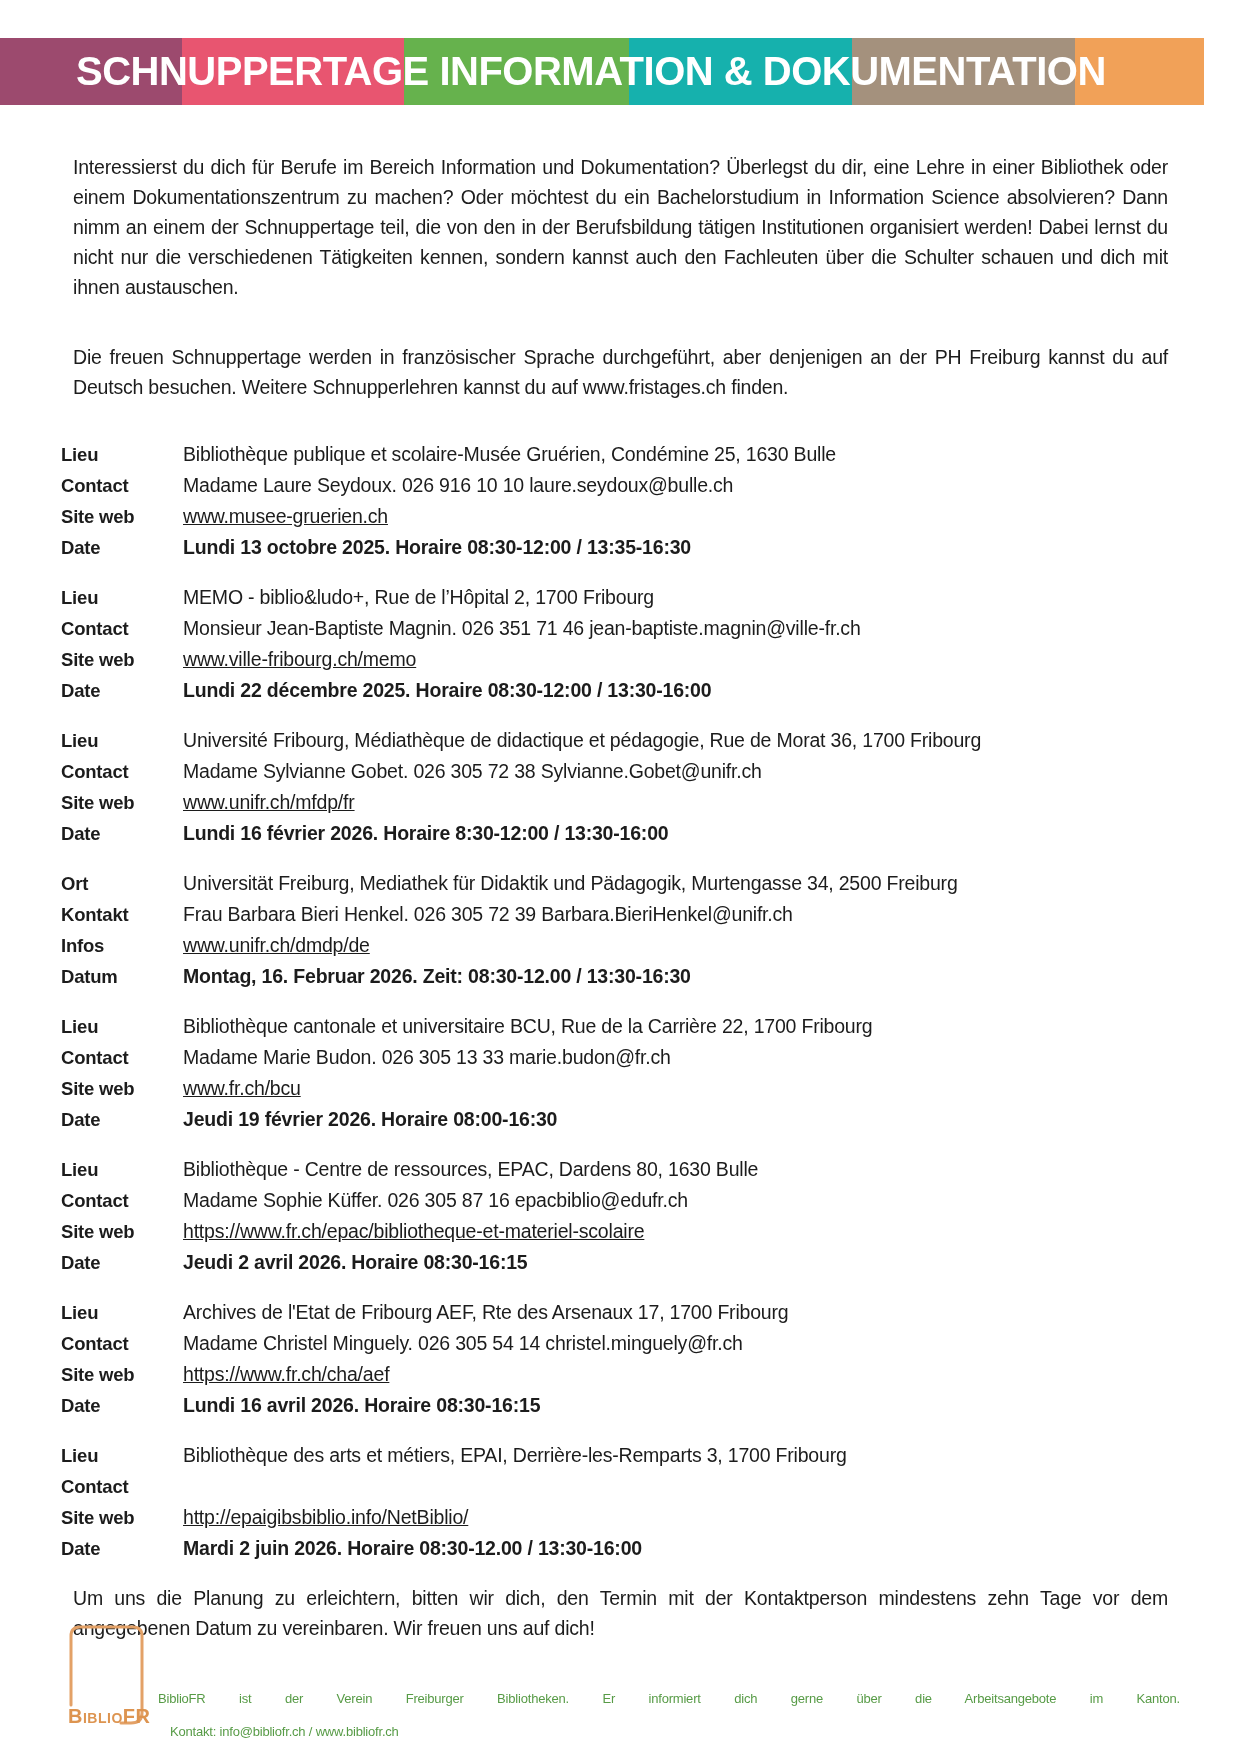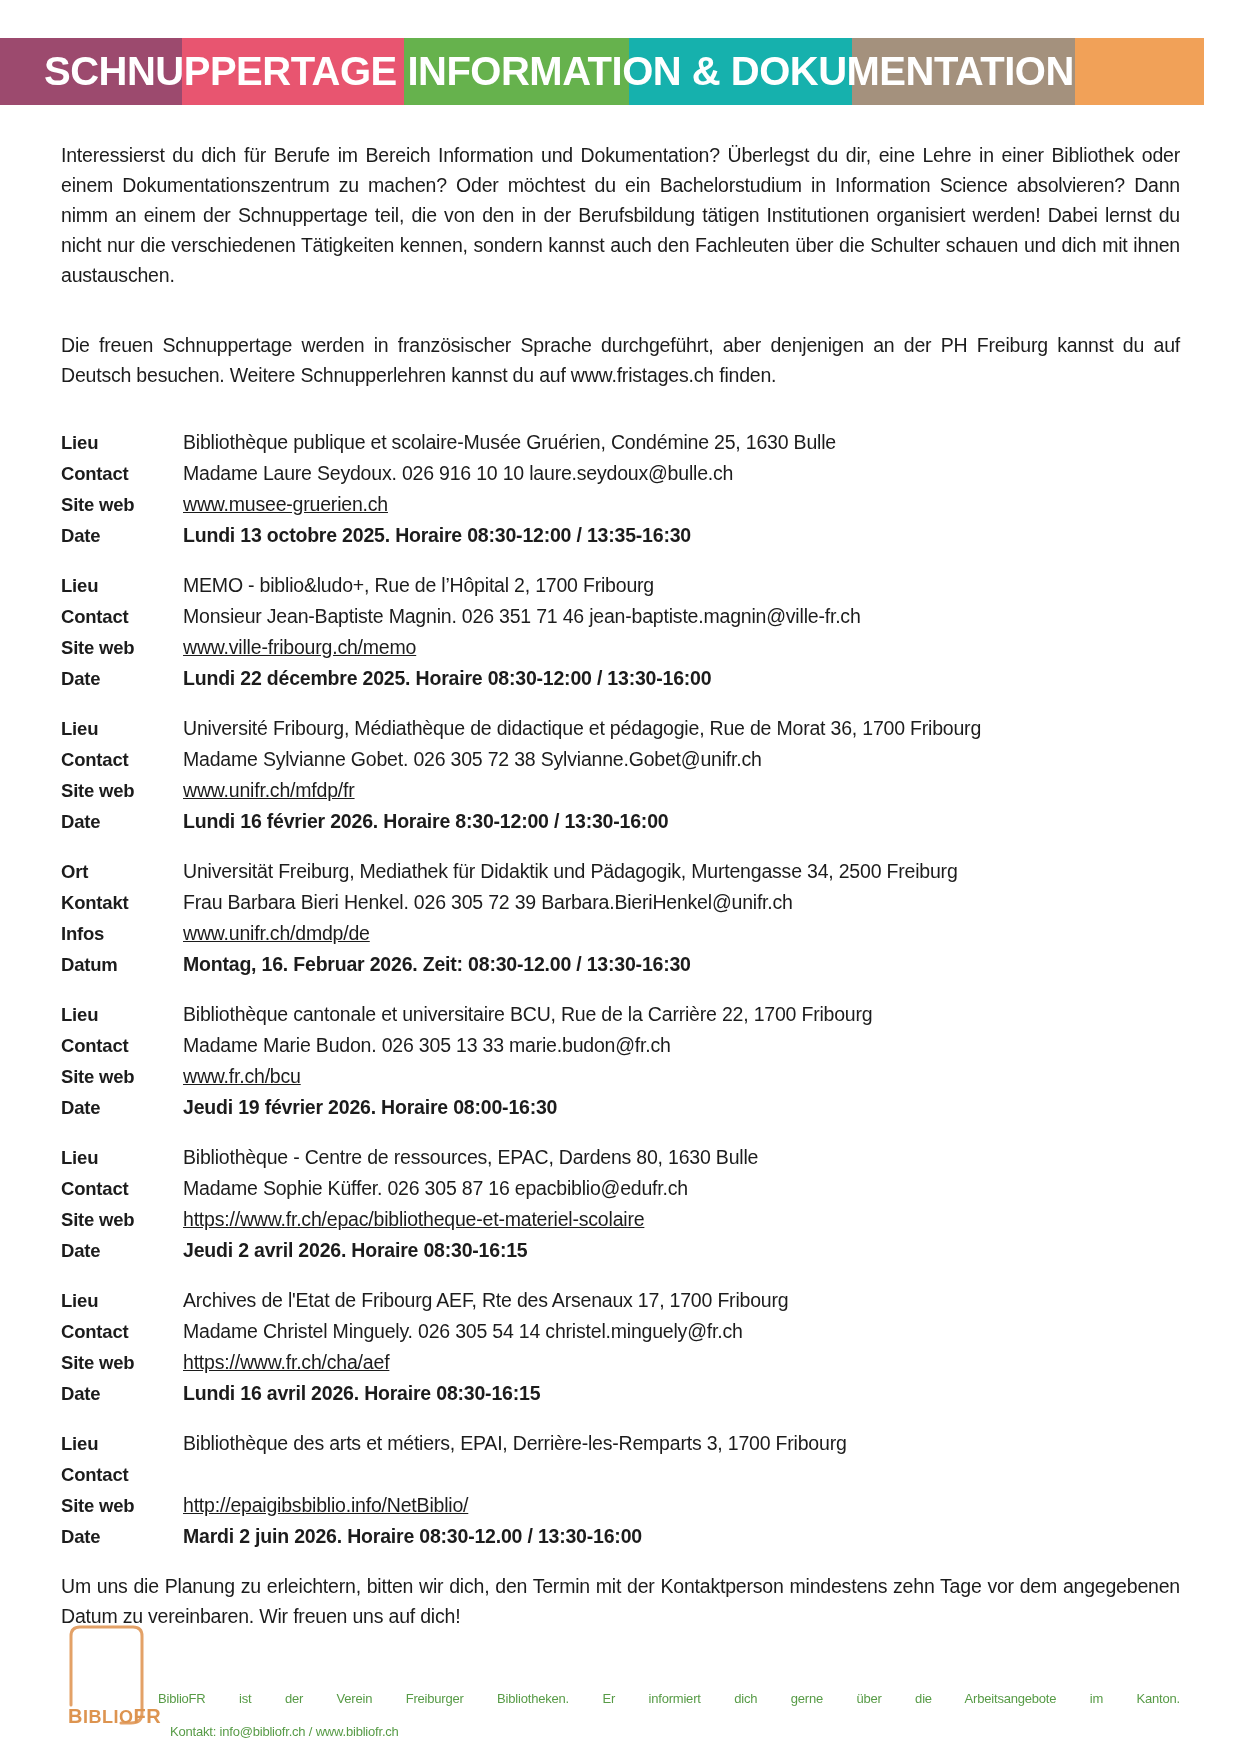--- a/index.html
+++ b/index.html
@@ -1,40 +1,40 @@
 <!DOCTYPE html>
 <html><head>
 <meta charset="utf-8">
 <style>
   html,body{margin:0;padding:0;background:#ffffff;}
   .page{position:relative;width:1241px;height:1755px;background:#ffffff;overflow:hidden;
         font-family:"Liberation Sans",sans-serif;color:#1c1c1c;}
   
   .banner{position:absolute;top:38px;left:0;width:1204px;height:67px;display:flex;}
   .stripe{height:100%;}
-  .banner-title{position:absolute;top:38px;left:44px;height:67px;line-height:66px;
+  .banner-title{position:absolute;top:38px;left:76px;height:67px;line-height:66px;
         font-size:40px;font-weight:bold;color:#ffffff;letter-spacing:-0.5px;white-space:nowrap;}
   
   .content{position:absolute;left:61px;top:140px;width:1119px;}
-  .para{font-size:19.5px;line-height:30px;text-align:justify;margin:0;letter-spacing:-0.2px;}
+  .para{font-size:19.5px;line-height:30px;text-align:justify;margin:12px;letter-spacing:-0.2px;}
   .para2{margin-top:40px;}
   .entries{margin-top:37px;}
   .entry{margin-bottom:19px;}
   .row{display:flex;line-height:31px;font-size:19.5px;}
   .lbl{flex:0 0 122px;font-weight:bold;font-size:18.5px;letter-spacing:-0.2px;}
   .val{flex:1;letter-spacing:-0.2px;min-width:0;}
   a.val{color:inherit;text-decoration:underline;cursor:pointer;}
   .date-val{font-weight:bold;}
   .closing{margin-top:3px;}
   
   .logo-box{position:absolute;left:64px;top:1623px;width:90px;height:110px;}
   .logo-box svg{position:absolute;left:0;top:0;}
   .logo-word{position:absolute;left:4px;top:82px;color:#dd9450;font-weight:bold;white-space:nowrap;letter-spacing:0.5px;}
   .logo-big{font-size:20px;}
-  .logo-small{font-size:18px;}
+  .logo-small{font-size:14px;}
   .footer-text{position:absolute;left:158px;top:1682px;width:1022px;color:#579b46;
         font-size:13px;line-height:33px;letter-spacing:-0.2px;}
   .footer-line1{text-align:justify;text-align-last:justify;}
   .footer-line2{text-align:left;margin-left:12px;}
   .footer-link{color:inherit;text-decoration:none;cursor:pointer;}
 </style>
 </head>
 <body>
 
 <div class="page">

